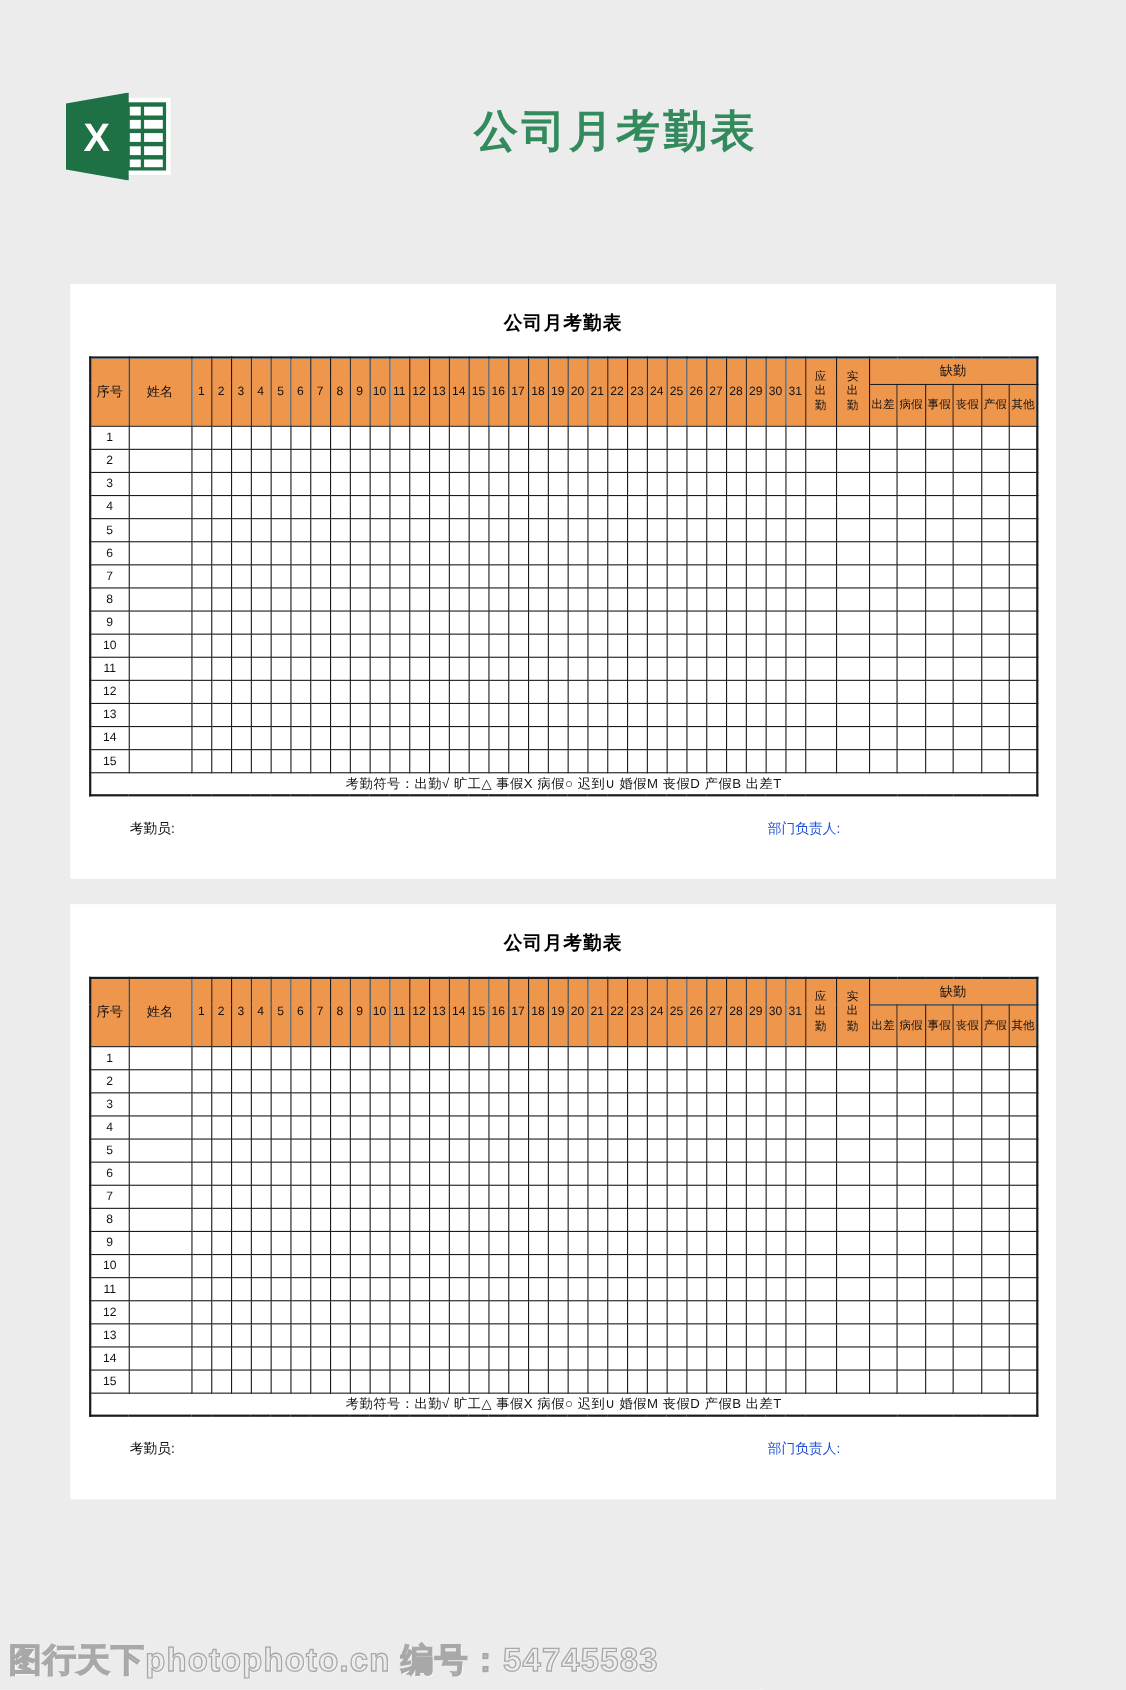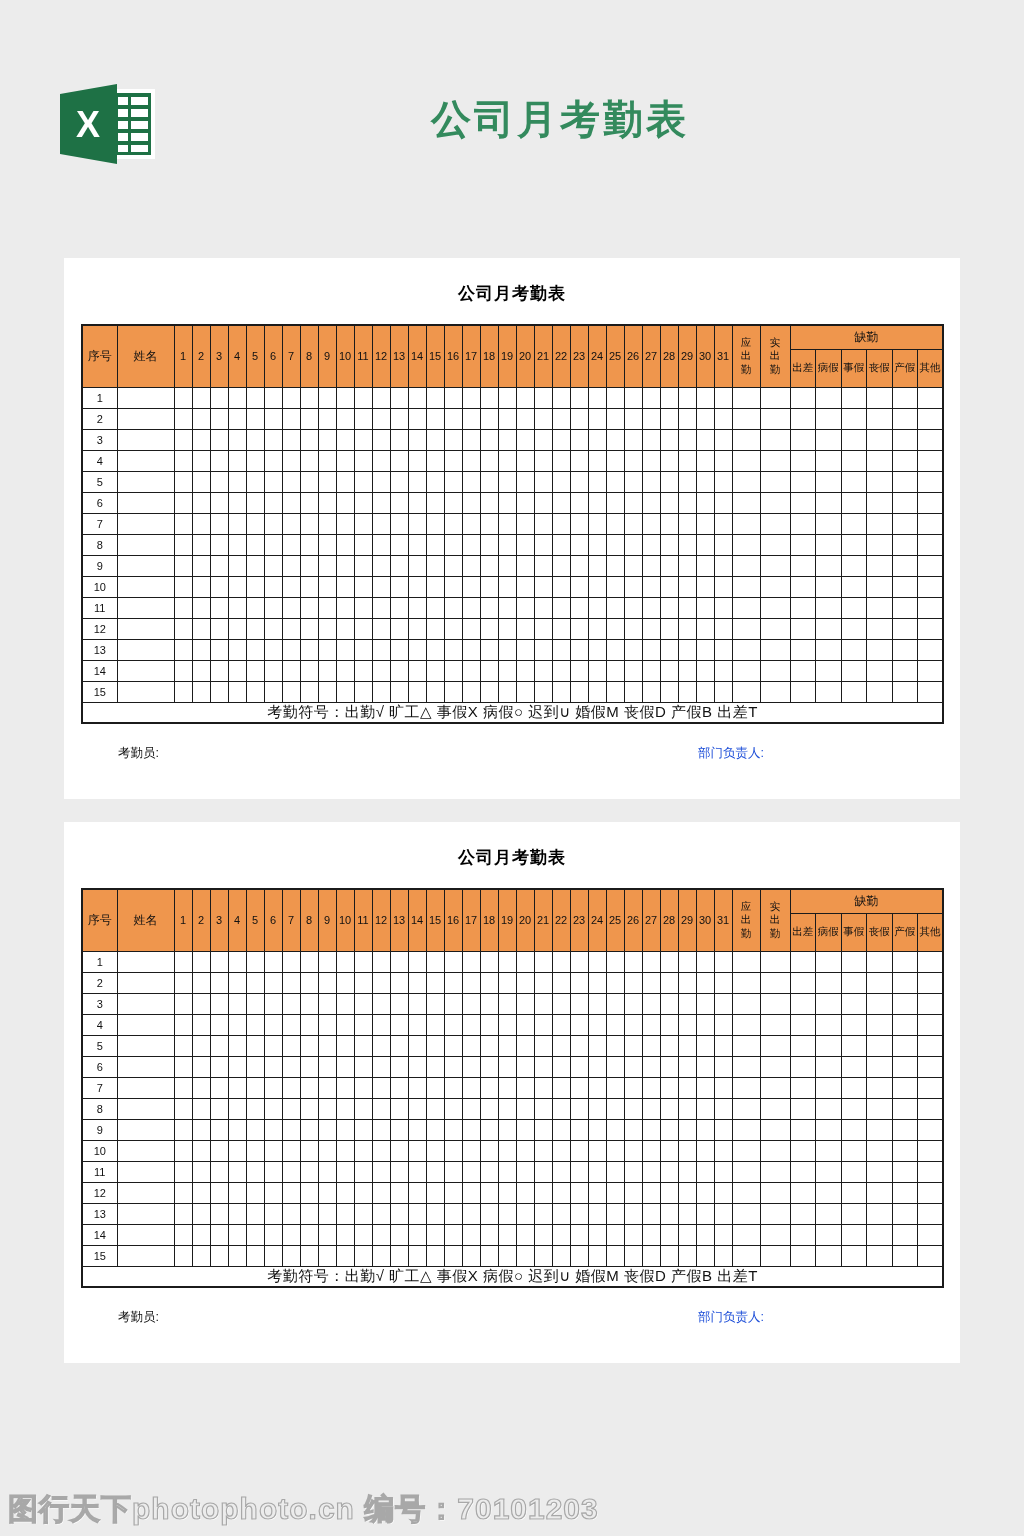--- a/index.html
+++ b/index.html
@@ -39,21 +39,21 @@
   .att-table thead th{background:var(--header-orange);}
   .att-table thead tr.r1{height:24px;}
   .att-table thead tr.r2{height:38px;}
   .hmain{font-size:12px;}
   .hday{font-size:11px;}
   .hvert{font-size:10.5px;line-height:1.3;}
   .hgrp{font-size:12px;font-weight:normal;}
   .hsub{font-size:10.5px;margin-top:28px;}
   .att-table tbody tr{height:21px;}
   .idx{font-size:11px;}
-  .legend{font-size:15px;height:20px;letter-spacing:0.5px;margin-left:48px;}
+  .legend{font-size:12px;height:20px;letter-spacing:0.5px;margin-left:48px;}
 
   .sig-left{position:absolute;top:487px;left:54px;font-size:12.5px;color:#111;}
   .sig-right{position:absolute;top:487px;left:634px;font-size:12.5px;color:#1d4ed8;}
 
   
   .watermark{position:absolute;left:8px;bottom:6px;font-size:30px;font-weight:bold;
     letter-spacing:1px;color:var(--page-bg);
     -webkit-text-stroke:1.2px var(--watermark-stroke);
     text-shadow:1px 1px 0 #ffffff;}
 </style>
@@ -1575,14 +1575,14 @@
           </tr>
           <tr>
             <td colspan="41" class="legend">考勤符号：出勤√  旷工△ 事假X 病假○ 迟到∪ 婚假M 丧假D 产假B 出差T</td>
           </tr>
         </tbody>
       </table>
     <span class="sig-left">考勤员:</span>
     <span class="sig-right">部门负责人:</span>
   </section>
 
-  <div class="watermark">图行天下photophoto.cn 编号：70101203</div>
+  <div class="watermark">图行天下photophoto.cn 编号：54745583</div>
 </div>
 
 </body></html>

